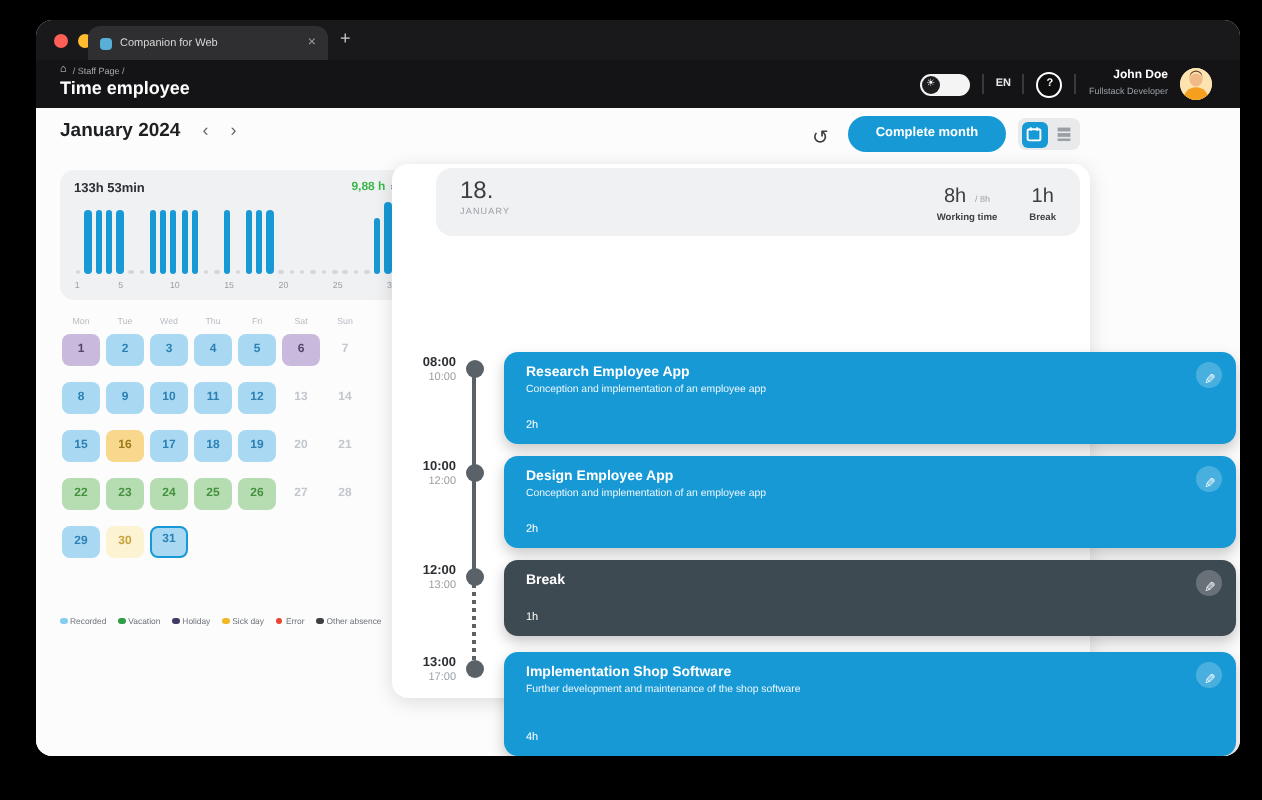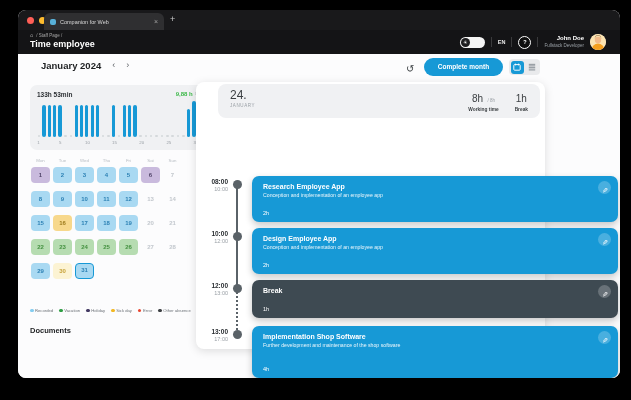--- a/index.html
+++ b/index.html
@@ -23,21 +23,21 @@
   .toggle{width:25px;height:11px;background:#f4f4f4;border-radius:6px;position:relative;}
   .knob{position:absolute;left:1px;top:1px;width:9px;height:9px;border-radius:50%;background:#1d1d1f;color:#fff;font-size:5px;line-height:9px;text-align:center;}
   .lang{font-size:5.5px;color:#e8e8e8;font-weight:bold;}
   .help{width:11px;height:11px;border-radius:50%;background:#0e0e0e;border:1px solid #fff;color:#fff;font-size:5.5px;font-weight:bold;line-height:11px;text-align:center;box-sizing:content-box;}
   .ublock{text-align:right;line-height:1.25;}
   .uname{font-size:6px;font-weight:bold;color:#fff;}
   .urole{font-size:4.5px;color:#9aa0a6;}
   .avatar{width:16px;height:16px;border-radius:50%;overflow:hidden;background:#f6e3c5;}
   
   .content{position:absolute;left:0;top:44px;right:0;bottom:0;background:#fcfcfd;}
-  .monthrow{position:absolute;left:23px;top:6px;display:flex;align-items:center;gap:11px;}
+  .monthrow{position:absolute;left:12px;top:6px;display:flex;align-items:center;gap:11px;}
   .monthlbl{font-size:9.5px;font-weight:bold;color:#1d1f21;}
   .nav{font-size:9px;color:#5f6368;line-height:1;cursor:pointer;}
   .histbtn{position:absolute;left:388px;top:9px;font-size:10px;color:#3c4043;}
   .cmpbtn{position:absolute;left:406px;top:4px;width:79px;height:18px;background:var(--accent);border-radius:12px;color:#fff;font-size:6.5px;font-weight:bold;text-align:center;line-height:18px;}
   .viewgrp{position:absolute;left:491px;top:5px;width:31px;height:16px;background:#e9eaec;border-radius:4px;display:flex;align-items:center;justify-content:center;gap:2px;}
   .vbtn{width:13px;height:13px;border-radius:3px;display:flex;align-items:center;justify-content:center;}
   .vbtn.on{background:var(--accent);}
   
   .stats{position:absolute;left:12px;top:31px;width:178px;height:65px;background:#f0f1f3;border-radius:7px;}
   .stat-total{position:absolute;left:7px;top:6px;font-size:6.5px;font-weight:bold;color:#2b2f33;}
@@ -344,29 +344,25 @@
         <span class="litem">
           <span class="ldot" style="background: rgb(232, 68, 46);"></span>
           <span class="llbl">Error</span>
         </span>
         <span class="litem">
           <span class="ldot" style="background: rgb(61, 64, 67);"></span>
           <span class="llbl">Other absence</span>
         </span>
       </div>
 
-    <div class="docs">
-      <span class="doctitle">Documents</span>
-      <span class="kebab">⋮</span>
-    </div>
 
     <div class="rpanel"></div>
 
     <div class="daycard">
-      <div class="dc-day">24.</div>
+      <div class="dc-day">18.</div>
       <div class="dc-mon">JANUARY</div>
       <div class="dc-right">
         <div class="dstat">
           <span class="dval">8h</span>
           <span class="dsub">/ 8h</span>
           <div class="dlbl">Working time</div>
         </div>
         <div class="dstat">
           <span class="dval">1h</span>
           <div class="dlbl">Break</div>

